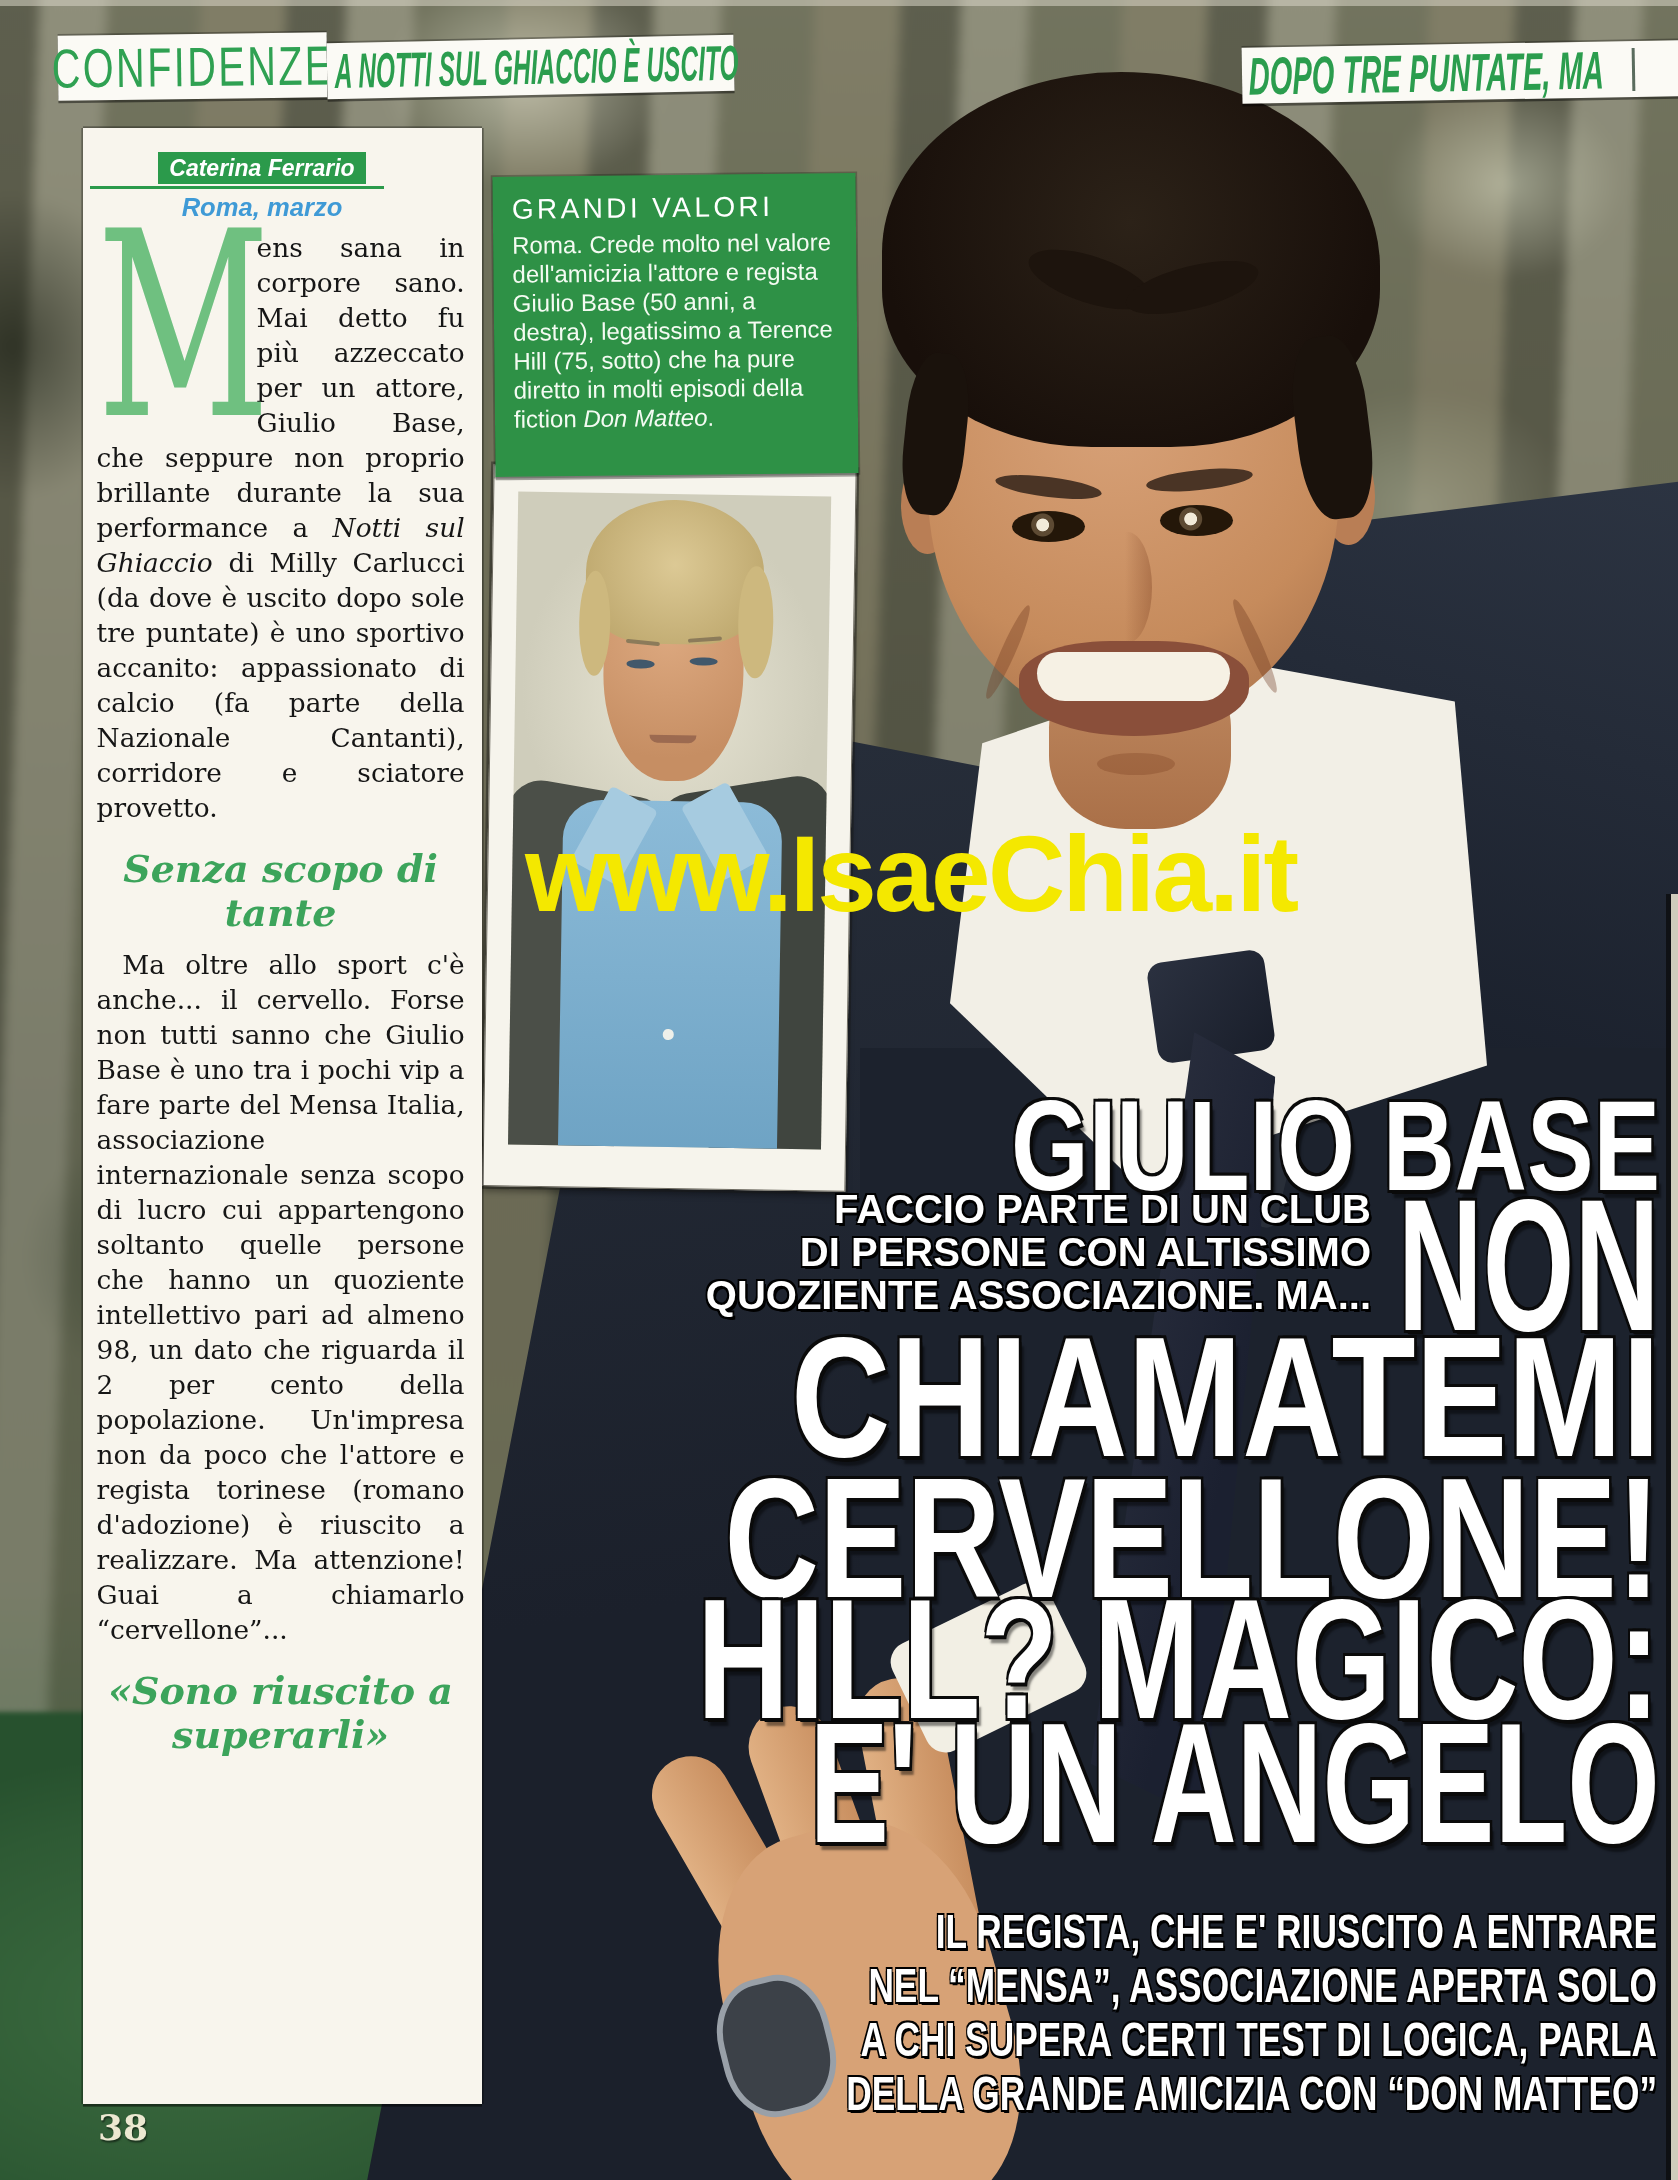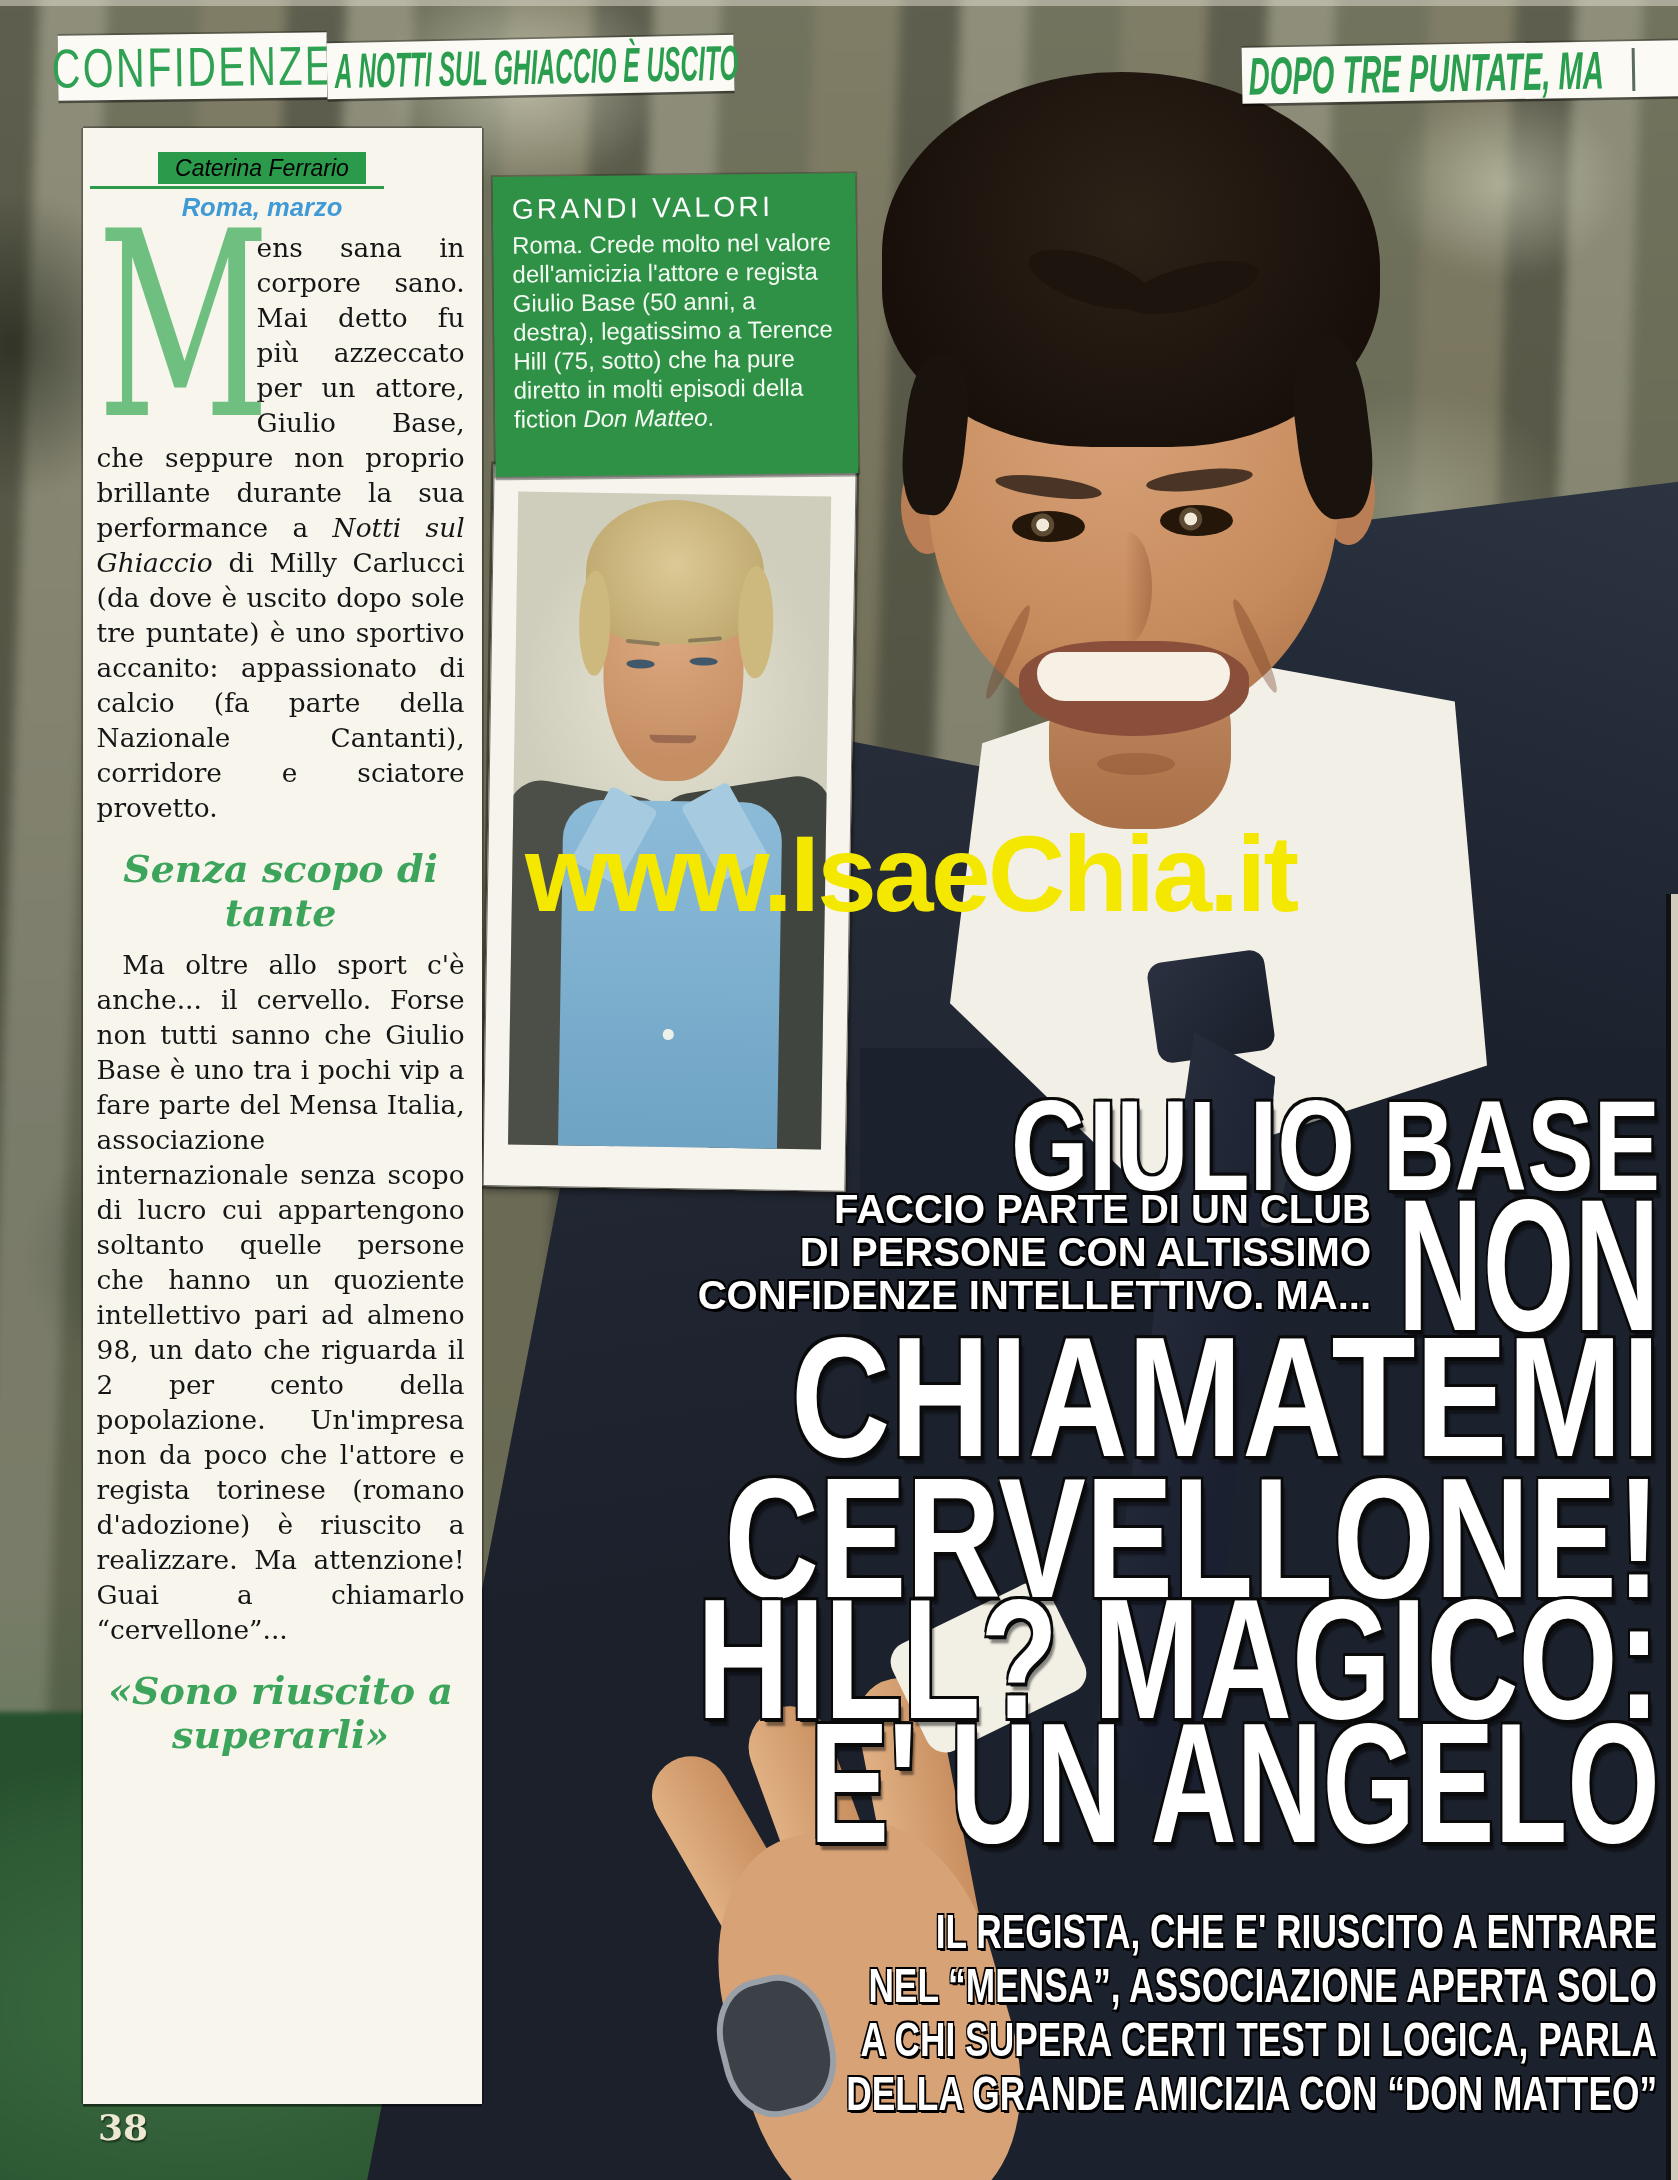--- a/index.html
+++ b/index.html
@@ -147,21 +147,21 @@
       transform:scaleX(.55);transform-origin:0 50%;white-space:nowrap;padding-left:12px;}
   .strip-divider{position:absolute;right:44px;top:6.8px;width:3.4px;height:43px;background:#5a6c5e;}
 
   
   .column{position:absolute;left:83px;top:128px;width:399px;height:1976px;z-index:15;
       background:#f8f5ed;overflow:hidden;color:#161616;
       box-shadow:1.7px 0 0 rgba(0,0,0,.35),-1.7px 0 0 rgba(0,0,0,.3),0 2.6px 0 rgba(0,0,0,.5),0 -1.7px 0 rgba(0,0,0,.35);
       font-family:"DejaVu Serif",serif;}
   .byline-box{position:absolute;left:75px;top:24px;width:208px;height:32px;background:#2b9a4b;
       display:flex;align-items:center;justify-content:center;}
-  .byline-box span{color:#000000;font-family:"Liberation Sans",sans-serif;font-weight:400;
+  .byline-box span{color:#ffffff;font-family:"Liberation Sans",sans-serif;font-weight:700;
       font-size:23px;font-style:italic;}
   .byline-rule{position:absolute;left:6.8px;top:58px;width:294px;height:3.4px;background:#2b9a4b;}
   .dateline{position:absolute;left:0;top:65px;width:358px;text-align:center;
       font-family:"Liberation Sans",sans-serif;font-style:italic;font-weight:700;
       font-size:25.6px;color:#3f9ad6;}
   .body-text{position:absolute;left:13.6px;top:102px;width:368px;}
   .body-text p{margin:0;font-size:26.4px;line-height:35px;text-align:justify;}
   .dropcap-box{float:left;width:160px;height:210px;}
   .dropcap{display:block;font-size:256px;line-height:192px;color:#6fc080;
       transform:scaleX(.66);transform-origin:0 0;font-family:"DejaVu Serif",serif;}
@@ -300,21 +300,21 @@
       <h3 class="col-h">«Sono riuscito a superarli»</h3>
     </div>
   </div>
 
   <div class="watermark">www.IsaeChia.it</div>
 
   <div class="hl hl-name">GIULIO BASE</div>
   <div class="kicker">
     <div>FACCIO PARTE DI UN CLUB</div>
     <div>DI PERSONE CON ALTISSIMO</div>
-    <div>CONFIDENZE INTELLETTIVO. MA...</div>
+    <div>QUOZIENTE ASSOCIAZIONE. MA...</div>
   </div>
   <div class="hl hl-non">NON</div>
   <div class="hl hl-1">CHIAMATEMI</div>
   <div class="hl hl-2">CERVELLONE!</div>
   <div class="hl hl-3">HILL? MAGICO:</div>
   <div class="hl hl-4">E' UN ANGELO</div>
   <div class="subhead">
     <div>IL REGISTA, CHE E' RIUSCITO A ENTRARE</div>
     <div>NEL “MENSA”, ASSOCIAZIONE APERTA SOLO</div>
     <div>A CHI SUPERA CERTI TEST DI LOGICA, PARLA</div>

